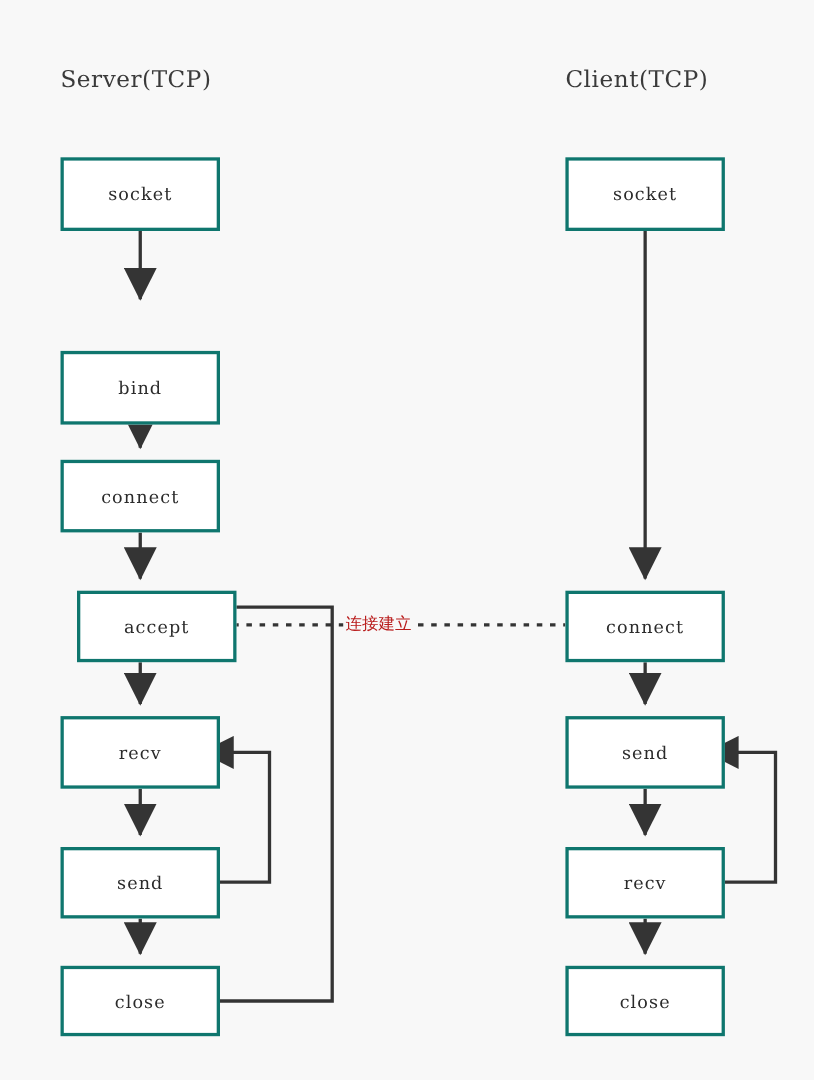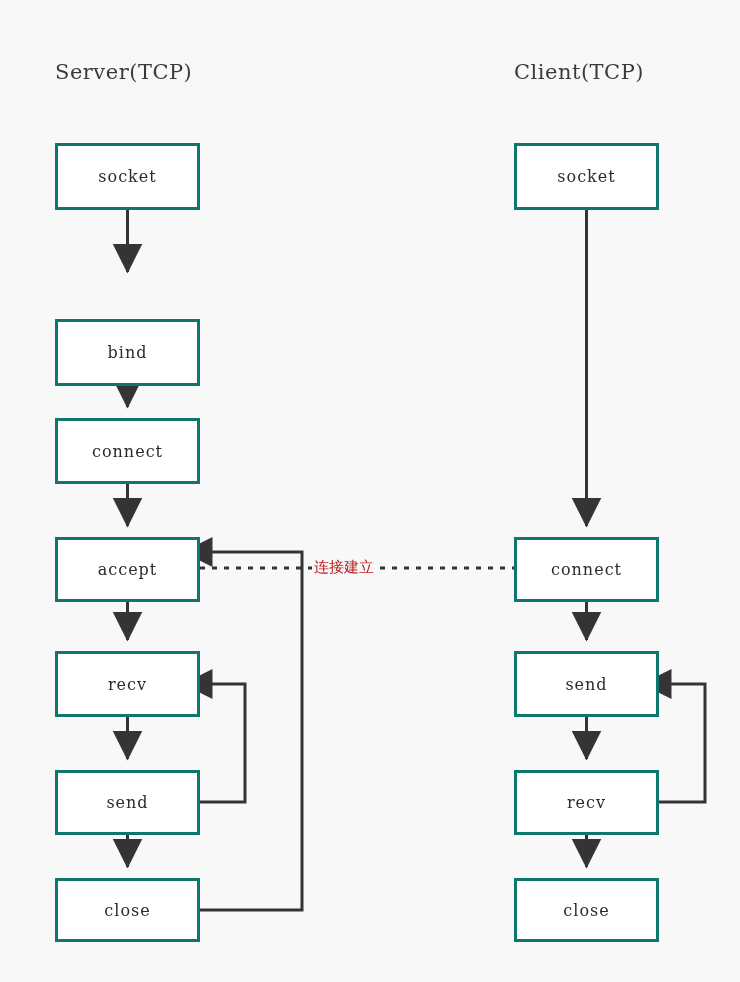--- a/index.html
+++ b/index.html
@@ -107,21 +107,21 @@
       <line x1="200" y1="568" x2="514" y2="568" stroke="#343434" stroke-width="3" stroke-dasharray="5,7" stroke-linecap="butt"></line>
     </g>
   </svg>
 
   <div class="col-title" id="title-server">Server(TCP)</div>
   <div class="col-title" id="title-client">Client(TCP)</div>
 
   <div class="node-box" style="left:55px; top:143px; width:145px; height:67px;">socket</div>
   <div class="node-box" style="left:55px; top:283px; width:145px; height:67px;margin-top:36px;">bind</div>
   <div class="node-box" style="left:55px; top:418px; width:145px; height:66px;">connect</div>
-  <div class="node-box" style="left:55px; top:537px; width:145px; height:65px;text-align:center;">accept</div>
+  <div class="node-box" style="left:70px; top:537px; width:145px; height:65px;text-align:center;">accept</div>
   <div class="node-box" style="left:55px; top:651px; width:145px; height:66px;">recv</div>
   <div class="node-box" style="left:55px; top:770px; width:145px; height:65px;">send</div>
   <div class="node-box" style="left:55px; top:878px; width:145px; height:64px;">close</div>
 
   <div class="node-box" style="left:514px; top:143px; width:145px; height:67px;">socket</div>
   <div class="node-box" style="left:514px; top:537px; width:145px; height:65px;">connect</div>
   <div class="node-box" style="left:514px; top:651px; width:145px; height:66px;">send</div>
   <div class="node-box" style="left:514px; top:770px; width:145px; height:65px;">recv</div>
   <div class="node-box" style="left:514px; top:878px; width:145px; height:64px;">close</div>
 

